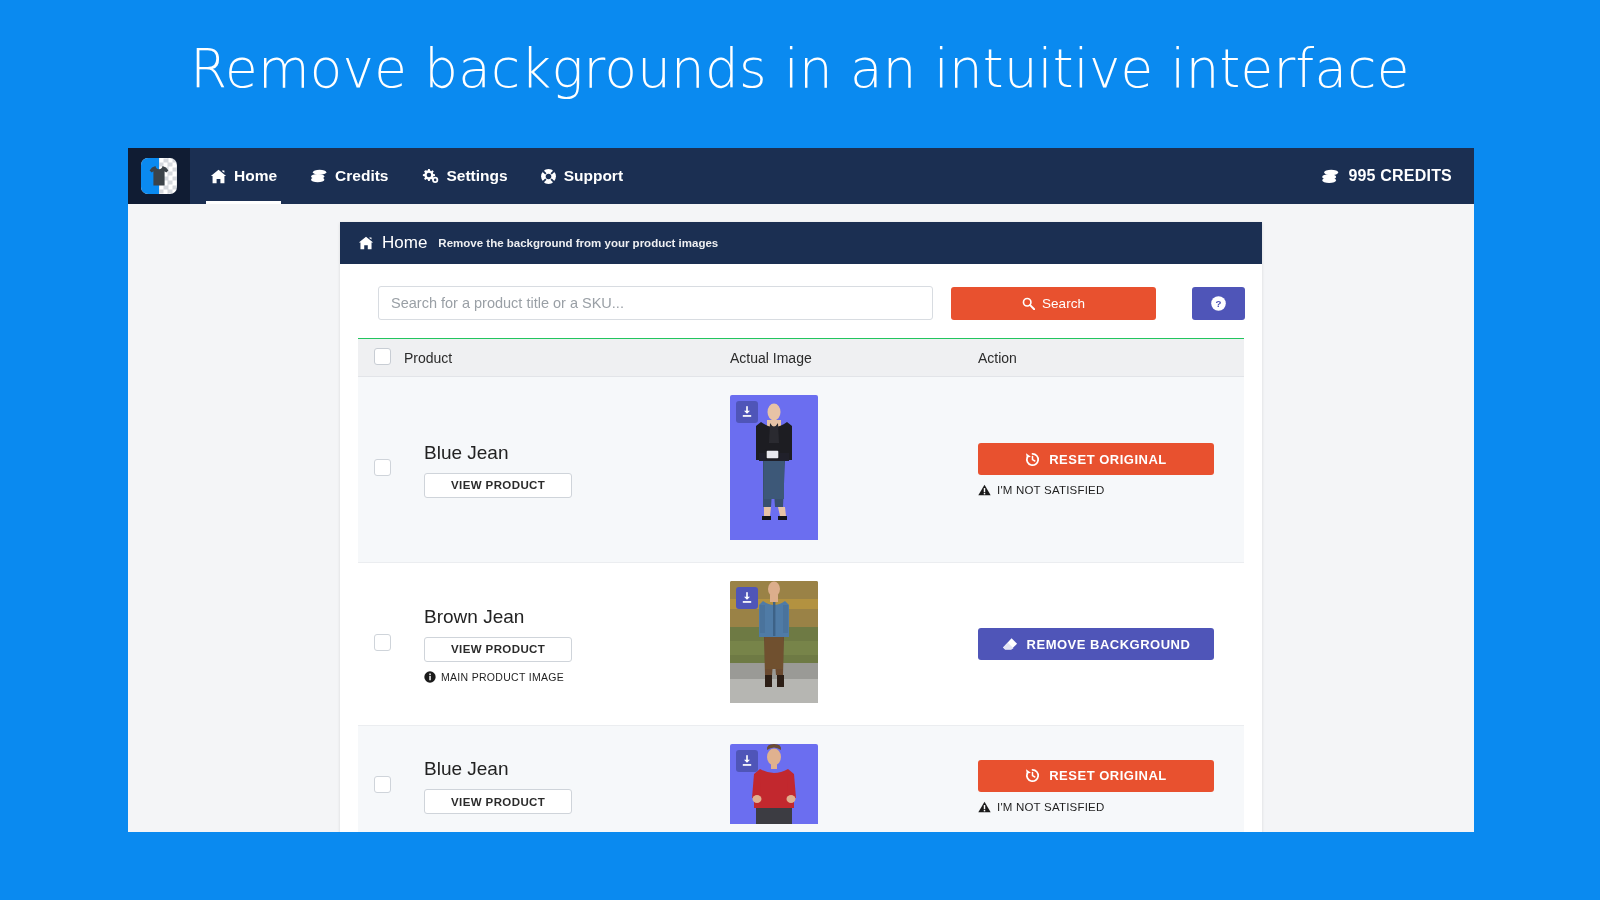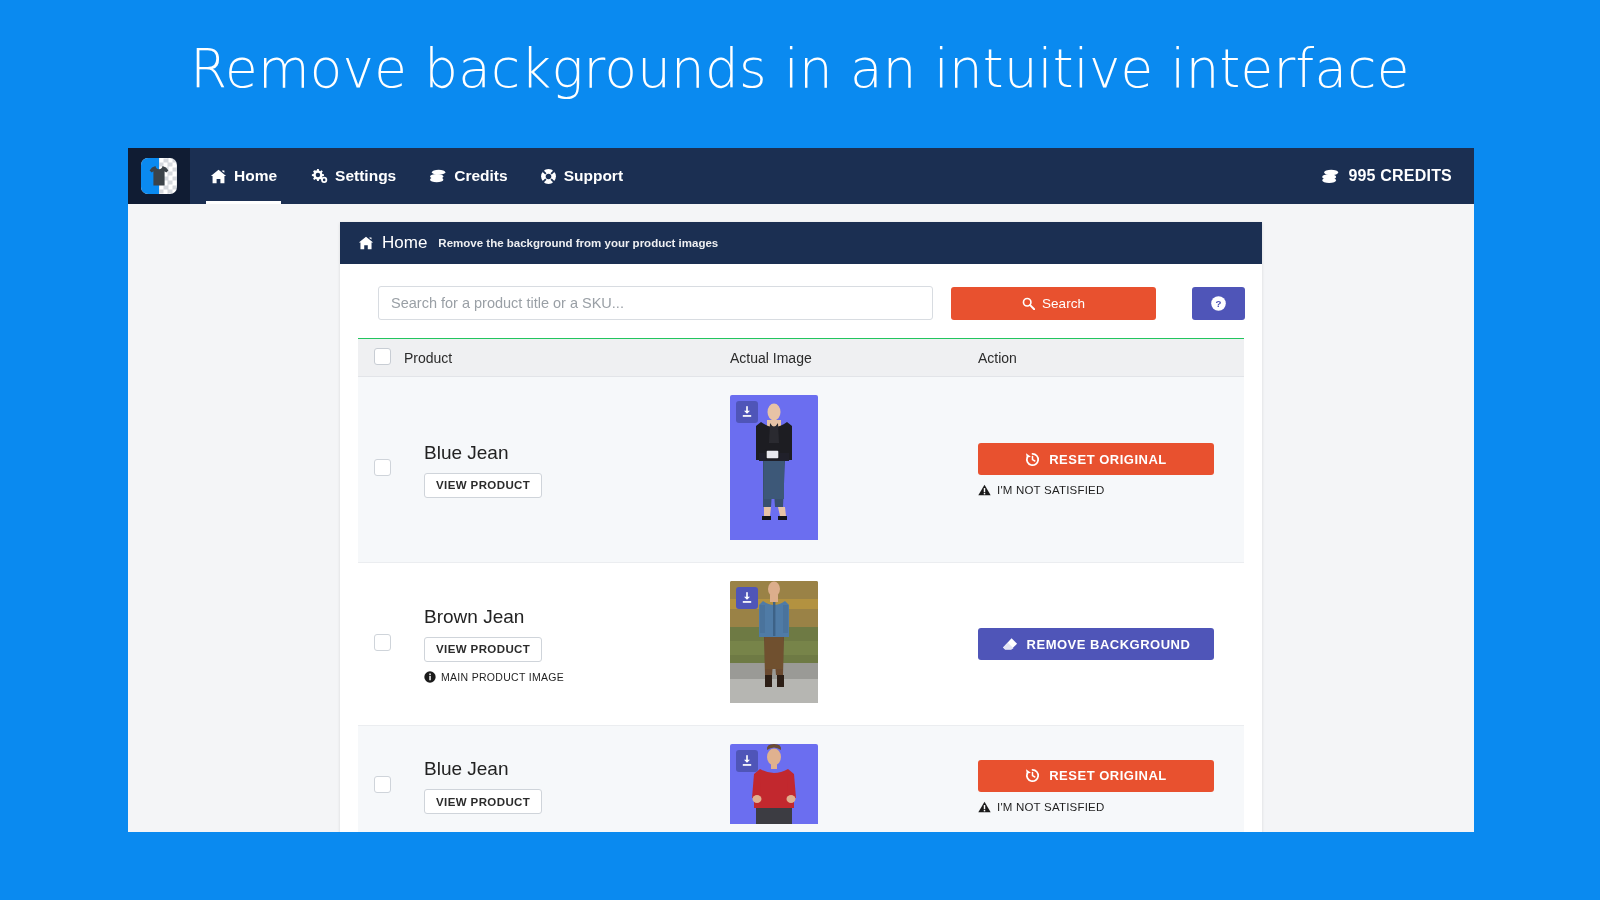--- a/index.html
+++ b/index.html
@@ -152,21 +152,21 @@
   .chk {
     width: 17px; height: 17px;
     border: 1px solid #cfd4da; border-radius: 3px;
     background: #fff; display: inline-block; cursor: pointer;
   }
   .chk-head { border-color: #c8cdd4; }
 
   .prod-name { font-size: 19px; color: #222; font-weight: 400; margin-bottom: 9px; }
   .btn-view {
     display: inline-flex; align-items: center; justify-content: center;
-    height: 25px; padding: 0 11px;
+    height: 25px; padding: 0 26px;
     border: 1px solid #cfd4da; border-radius: 3px; background: #fff;
     font-size: 11.5px; font-weight: bold; color: #2b2b2b;
     letter-spacing: .4px; cursor: pointer;
     font-family: "Liberation Sans", sans-serif;
   }
   .main-badge {
     display: flex; align-items: center; gap: 5px;
     margin-top: 9px; font-size: 10.5px; font-weight: normal;
     color: #1f1f1f; letter-spacing: .3px;
   }
@@ -226,36 +226,36 @@
 
       <a class="nav-link active">
         <svg width="17" height="15" viewBox="0 0 24 22">
           <path d="M12 1 L0.8 10.4 L3.3 10.4 L3.3 21 L9.2 21 L9.2 14.6 L14.8 14.6 L14.8 21 L20.7 21 L20.7 10.4 L23.2 10.4 Z" fill="#ffffff"></path>
           <path d="M17.2 2.2 L20.6 2.2 L20.6 5.6 L17.2 3.2 Z" fill="#ffffff"></path>
         </svg>
         <span>Home</span>
       </a>
 
       <a class="nav-link">
+        <svg width="19" height="16" viewBox="0 0 24 20">
+          <ellipse cx="11" cy="14.6" rx="8.4" ry="3.2" fill="#ffffff"></ellipse>
+          <ellipse cx="11" cy="10.6" rx="8.4" ry="3.2" fill="#ffffff"></ellipse>
+          <ellipse cx="13.4" cy="5.2" rx="8.4" ry="3.2" fill="#ffffff"></ellipse>
+        </svg>
+        <span>Credits</span>
+      </a>
+
+      <a class="nav-link">
         <svg width="19" height="16" viewBox="0 0 26 22">
           <path d="M9 3.6 L10.6 3.6 L11 1.4 L13.4 1.4 L13.8 3.6 L15.4 4.3 L17.2 3 L18.9 4.7 L17.6 6.5 L18.3 8.1 L20.5 8.5 L20.5 10.9 L18.3 11.3 L17.6 12.9 L18.9 14.7 L17.2 16.4 L15.4 15.1 L13.8 15.8 L13.4 18 L11 18 L10.6 15.8 L9 15.1 L7.2 16.4 L5.5 14.7 L6.8 12.9 L6.1 11.3 L3.9 10.9 L3.9 8.5 L6.1 8.1 L6.8 6.5 L5.5 4.7 L7.2 3 Z" fill="#ffffff"></path>
           <circle cx="12.2" cy="9.7" r="3.1" fill="#1b2f52"></circle>
           <circle cx="20.8" cy="16.4" r="4.2" fill="#ffffff"></circle>
           <circle cx="20.8" cy="16.4" r="1.8" fill="#1b2f52"></circle>
         </svg>
         <span>Settings</span>
-      </a>
-
-      <a class="nav-link">
-        <svg width="19" height="16" viewBox="0 0 24 20">
-          <ellipse cx="11" cy="14.6" rx="8.4" ry="3.2" fill="#ffffff"></ellipse>
-          <ellipse cx="11" cy="10.6" rx="8.4" ry="3.2" fill="#ffffff"></ellipse>
-          <ellipse cx="13.4" cy="5.2" rx="8.4" ry="3.2" fill="#ffffff"></ellipse>
-        </svg>
-        <span>Credits</span>
       </a>
 
       <a class="nav-link">
         <svg width="17" height="17" viewBox="0 0 22 22">
           <circle cx="11" cy="11" r="9.6" fill="#ffffff"></circle>
           <circle cx="11" cy="11" r="3.6" fill="#1b2f52"></circle>
           <path d="M3.3 3.3 L7.6 7.6 M18.7 3.3 L14.4 7.6 M3.3 18.7 L7.6 14.4 M18.7 18.7 L14.4 14.4" stroke="#1b2f52" stroke-width="2.4"></path>
         </svg>
         <span>Support</span>
       </a>

